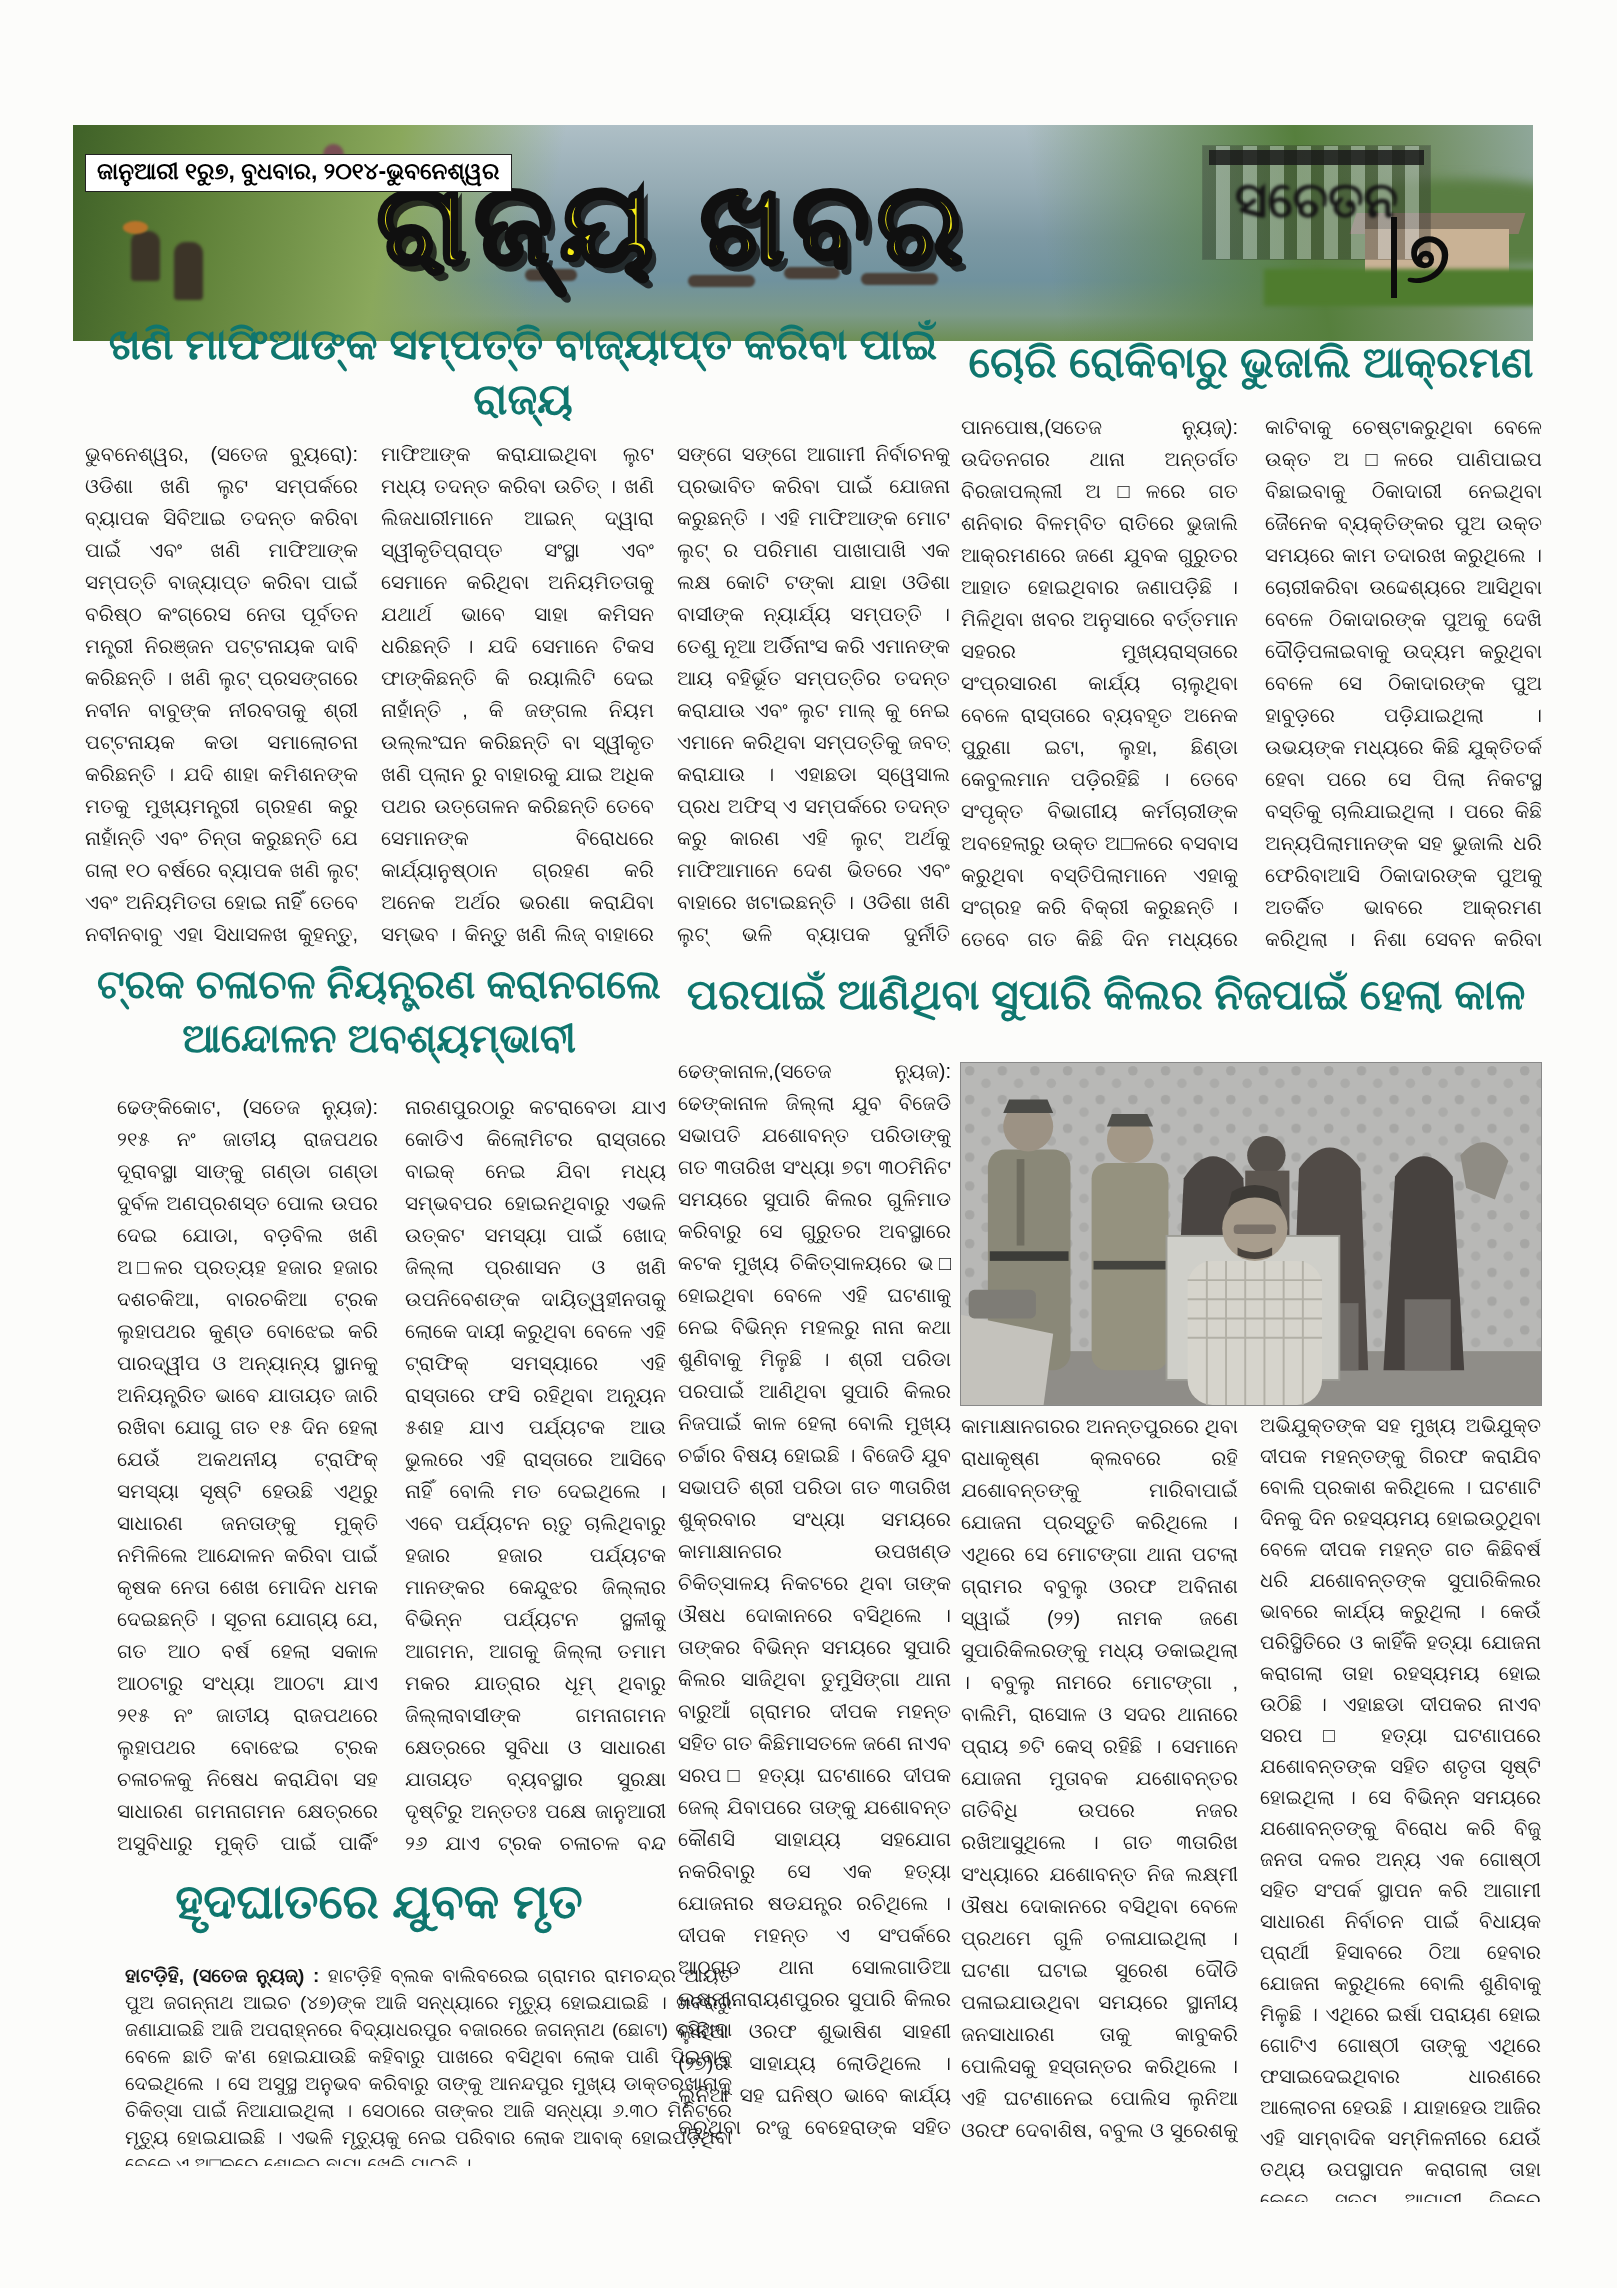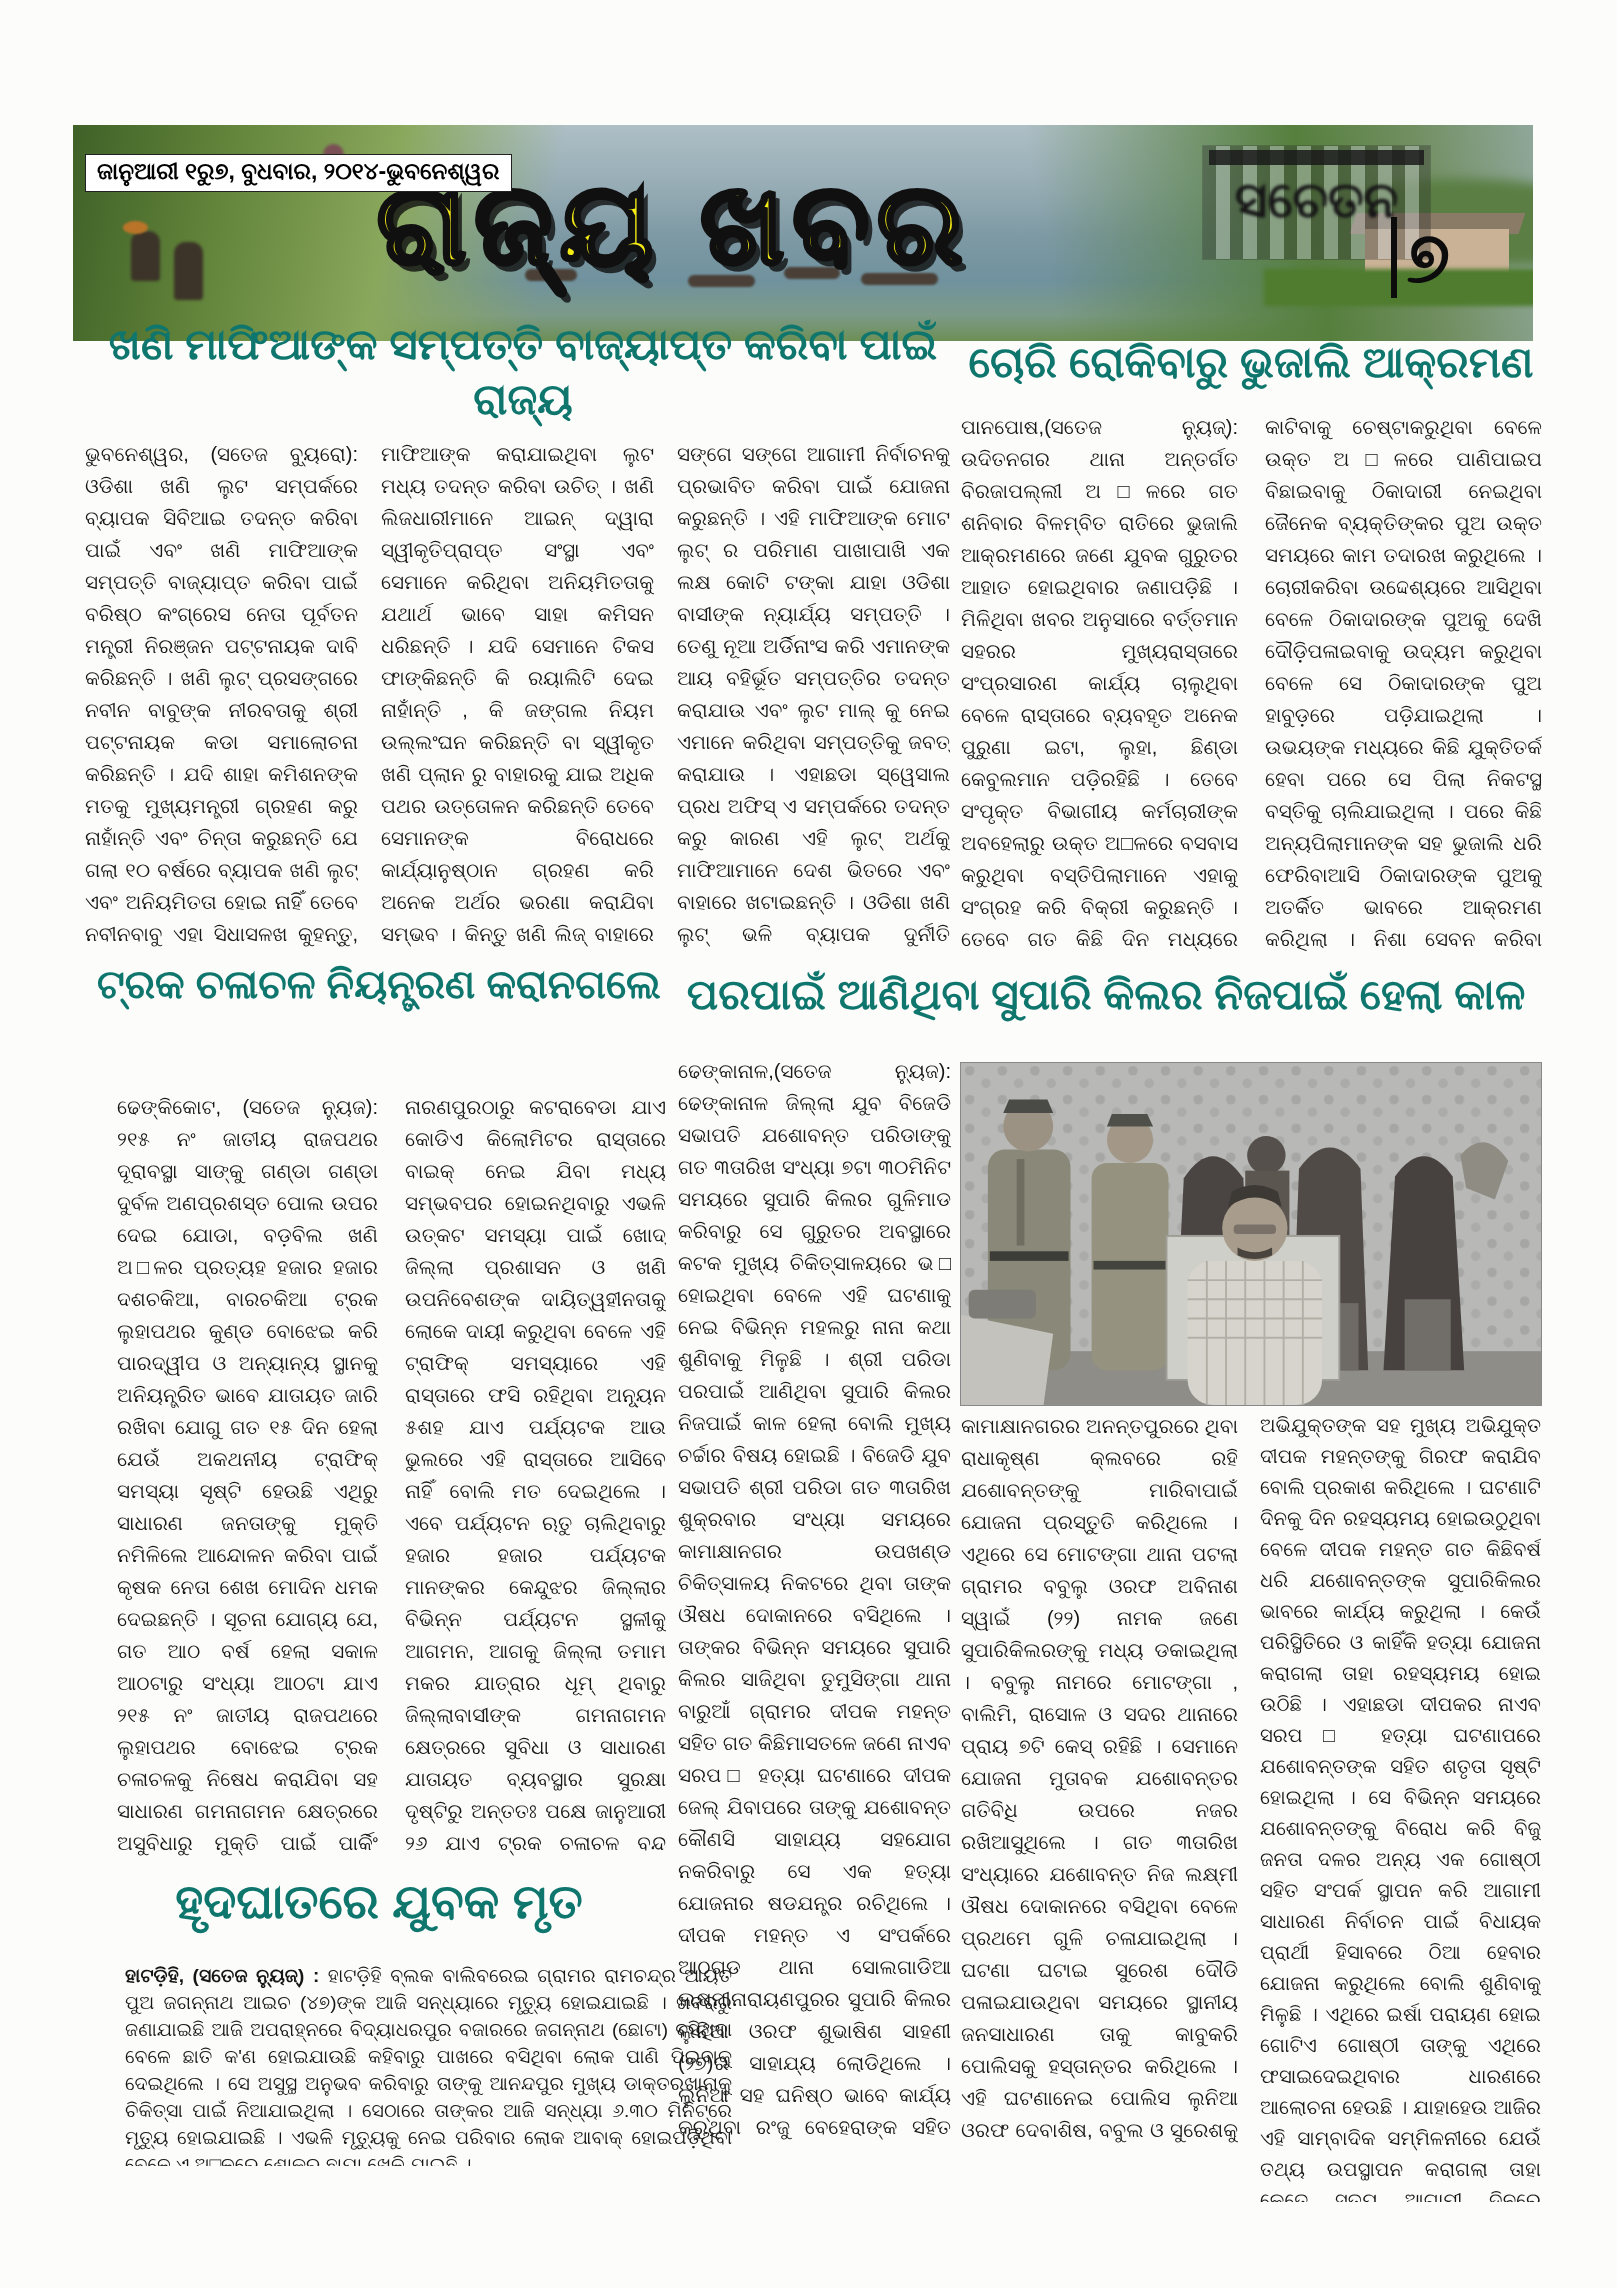--- a/index.html
+++ b/index.html
@@ -112,20 +112,21 @@
 </div>
 
 <div class="abs headline hl-bhujali">ଚୋରି ରୋକିବାରୁ ଭୁଜାଲି ଆକ୍ରମଣ</div>
 <div class="abs cols c-bhujali">
   <div class="col">ପାନପୋଷ,(ସତେଜ ନ୍ୟୁଜ୍): ଉଦିତନଗର ଥାନା ଅନ୍ତର୍ଗତ ବିରଜାପଲ୍ଲୀ ଅ□ଳରେ ଗତ ଶନିବାର ବିଳମ୍ବିତ ରାତିରେ ଭୁଜାଲି ଆକ୍ରମଣରେ ଜଣେ ଯୁବକ ଗୁରୁତର ଆହାତ ହୋଇଥିବାର ଜଣାପଡ଼ିଛି । ମିଳିଥିବା ଖବର ଅନୁସାରେ ବର୍ତ୍ତମାନ ସହରର ମୁଖ୍ୟରାସ୍ତାରେ ସଂପ୍ରସାରଣ କାର୍ଯ୍ୟ ଚାଲୁଥିବା ବେଳେ ରାସ୍ତାରେ ବ୍ୟବହୃତ ଅନେକ ପୁରୁଣା ଇଟା, ଲୁହା, ଛିଣ୍ଡା କେବୁଲମାନ ପଡ଼ିରହିଛି । ତେବେ ସଂପୃକ୍ତ ବିଭାଗୀୟ କର୍ମଚାରୀଙ୍କ ଅବହେଲାରୁ ଉକ୍ତ ଅ□ଳରେ ବସବାସ କରୁଥିବା ବସ୍ତିପିଲାମାନେ ଏହାକୁ ସଂଗ୍ରହ କରି ବିକ୍ରୀ କରୁଛନ୍ତି । ତେବେ ଗତ କିଛି ଦିନ ମଧ୍ୟରେ ଉଦିତନଗର ସ୍ଥିତ ଶନିମନ୍ଦିର ସମ୍ମୁଖରୁ ମାଟି ତଳେ ବିଛାଯାଇଥିବା ଭାରତ ସଂଚାର ନିଗମ ଲିଃର କେବୁଲତାର ସେଠାରେ ଖୋଲାହୋଇ ପଡ଼ିଥିଲା ।ତେବେ ଏହାକୁ କେହି ବିଭାଗୀୟ ଲୋକ ଗୁରୁତ୍ୱ ଦେଉନଥିବାରୁ ସ୍ଥାନୀୟ କିଛି ପିଲା ସଂଗ୍ରହ କରିବାକୁ ଚେଷ୍ଟାକରୁଥିଲେ କିନ୍ତୁ ଦିନରେ ଏହାକୁ କଟାକଟି କଲେ କେହି କିଛି</div>
   <div class="col">କାଟିବାକୁ ଚେଷ୍ଟାକରୁଥିବା ବେଳେ ଉକ୍ତ ଅ□ଳରେ ପାଣିପାଇପ ବିଛାଇବାକୁ ଠିକାଦାରୀ ନେଇଥିବା ଜୈନେକ ବ୍ୟକ୍ତିଙ୍କର ପୁଅ ଉକ୍ତ ସମୟରେ କାମ ତଦାରଖ କରୁଥିଲେ । ଚୋରୀକରିବା ଉଦ୍ଦେଶ୍ୟରେ ଆସିଥିବା ବେଳେ ଠିକାଦାରଙ୍କ ପୁଅକୁ ଦେଖି ଦୌଡ଼ିପଳାଇବାକୁ ଉଦ୍ୟମ କରୁଥିବା ବେଳେ ସେ ଠିକାଦାରଙ୍କ ପୁଅ ହାବୁଡ଼ରେ ପଡ଼ିଯାଇଥିଲା । ଉଭୟଙ୍କ ମଧ୍ୟରେ କିଛି ଯୁକ୍ତିତର୍କ ହେବା ପରେ ସେ ପିଲା ନିକଟସ୍ଥ ବସ୍ତିକୁ ଚାଲିଯାଇଥିଲା । ପରେ କିଛି ଅନ୍ୟପିଲାମାନଙ୍କ ସହ ଭୁଜାଲି ଧରି ଫେରିବାଆସି ଠିକାଦାରଙ୍କ ପୁଅକୁ ଅତର୍କିତ ଭାବରେ ଆକ୍ରମଣ କରିଥିଲା । ନିଶା ସେବନ କରିବା ନିମନ୍ତେ ଏହି ଅ□ଳରେ ଅନେକ ପଥଭ୍ରଷ୍ଟ ନାବାଳକମାନେ ବିଭିନ୍ନ ସମୟରେ ଅନେକ ଅପରାଧିକ କାର୍ଯ୍ୟମାନଙ୍କରେ ସାମିଲ ହେବା ସହ ସଂଧ୍ୟା ପରେ ନିଶାଗ୍ରସ୍ତ ଅବସ୍ଥାରେ ବୁଲାବୁଲି କରୁଥିବାର ଶୁଣିବାକୁ ମିଳୁଛି । ପୋଲିସ ପକ୍ଷରୁ ଏହି ଅ□ଳରେ ପେଟ୍ରୋଲିଂ ବ୍ୟବସ୍ଥା କଡ଼ାକଡ଼ି କରାଯିବାକୁ ସାଧାରଣରେ ଦାବି ହେଉଛି ।</div>
 </div>
 
 <div class="abs headline hl-truck">
   <div>ଟ୍ରକ ଚଳାଚଳ ନିୟନ୍ତ୍ରଣ କରାନଗଲେ</div>
+  <div>ଆନ୍ଦୋଳନ ଅବଶ୍ୟମ୍ଭାବୀ</div>
 </div>
 <div class="abs cols c-truck">
   <div class="col">ଢେଙ୍କିକୋଟ, (ସତେଜ ନ୍ୟୁଜ): ୨୧୫ ନଂ ଜାତୀୟ ରାଜପଥର ଦୂରାବସ୍ଥା ସାଙ୍କୁ ଗଣ୍ଡା ଗଣ୍ଡା ଦୁର୍ବଳ ଅଣପ୍ରଶସ୍ତ ପୋଲ ଉପର ଦେଇ ଯୋଡା, ବଡ଼ବିଲ ଖଣି ଅ□ଳର ପ୍ରତ୍ୟହ ହଜାର ହଜାର ଦଶଚକିଆ, ବାରଚକିଆ ଟ୍ରକ ଲୁହାପଥର କୁଣ୍ଡ ବୋଝେଇ କରି ପାରଦ୍ୱୀପ ଓ ଅନ୍ୟାନ୍ୟ ସ୍ଥାନକୁ ଅନିୟନ୍ତ୍ରିତ ଭାବେ ଯାତାୟତ ଜାରି ରଖିବା ଯୋଗୁ ଗତ ୧୫ ଦିନ ହେଲା ଯେଉଁ ଅକଥନୀୟ ଟ୍ରାଫିକ୍ ସମସ୍ୟା ସୃଷ୍ଟି ହେଉଛି ଏଥିରୁ ସାଧାରଣ ଜନତାଙ୍କୁ ମୁକ୍ତି ନମିଳିଲେ ଆନ୍ଦୋଳନ କରିବା ପାଇଁ କୃଷକ ନେତା ଶେଖ ମୋଦିନ ଧମକ ଦେଇଛନ୍ତି । ସୂଚନା ଯୋଗ୍ୟ ଯେ, ଗତ ଆଠ ବର୍ଷ ହେଲା ସକାଳ ଆଠଟାରୁ ସଂଧ୍ୟା ଆଠଟା ଯାଏ ୨୧୫ ନଂ ଜାତୀୟ ରାଜପଥରେ ଲୁହାପଥର ବୋଝେଇ ଟ୍ରକ ଚଳାଚଳକୁ ନିଷେଧ କରାଯିବା ସହ ସାଧାରଣ ଗମନାଗମନ କ୍ଷେତ୍ରରେ ଅସୁବିଧାରୁ ମୁକ୍ତି ପାଇଁ ପାର୍କିଂ ଏରିୟା ନିର୍ମାଣ କରାଯିବାକୁ ଘୋଷଣା କରାଯାଇଥିଲେ ମଧ୍ୟ ଜିଲ୍ଲା ପ୍ରଶାସନ ଏବଂ ଜିଲ୍ଲା ଟ୍ରକ ମାଲିକ ସଂଘର ସାଧାରଣ ଜନତାଙ୍କ ପ୍ରତି ହେୟ ମନୋଭାବ ଯୋଗୁ ପାର୍କିଂ ଏରିଆ ମଧ୍ୟ ନିର୍ମାଣ ହୋଇପାରିନାହିଁ । ଫଳରେ ରାଜପଥରେ ପ୍ରତିଦିନ ମାଇଲ ମାଇଲ ଧରି ଟ୍ରକ ଧାଡ଼ି ଲାଗି ରହୁଛି ଏବଂ ସାଧାରଣ ଯାତ୍ରୀବାହୀ ଗାଡ଼ି ଘଣ୍ଟା ଘଣ୍ଟା ଧରି ଅଟକି ରହୁଛି ।</div>
   <div class="col">ନାରଣପୁରଠାରୁ କଟରାବେଡା ଯାଏ କୋଡିଏ କିଲୋମିଟର ରାସ୍ତାରେ ବାଇକ୍ ନେଇ ଯିବା ମଧ୍ୟ ସମ୍ଭବପର ହୋଇନଥିବାରୁ ଏଭଳି ଉତ୍କଟ ସମସ୍ୟା ପାଇଁ ଖୋଦ୍ ଜିଲ୍ଲା ପ୍ରଶାସନ ଓ ଖଣି ଉପନିବେଶଙ୍କ ଦାୟିତ୍ୱହୀନତାକୁ ଲୋକେ ଦାୟୀ କରୁଥିବା ବେଳେ ଏହି ଟ୍ରାଫିକ୍ ସମସ୍ୟାରେ ଏହି ରାସ୍ତାରେ ଫସି ରହିଥିବା ଅନ୍ୟୂନ ୫ଶହ ଯାଏ ପର୍ଯ୍ୟଟକ ଆଉ ଭୁଲରେ ଏହି ରାସ୍ତାରେ ଆସିବେ ନାହିଁ ବୋଲି ମତ ଦେଇଥିଲେ । ଏବେ ପର୍ଯ୍ୟଟନ ଋତୁ ଚାଲିଥିବାରୁ ହଜାର ହଜାର ପର୍ଯ୍ୟଟକ ମାନଙ୍କର କେନ୍ଦୁଝର ଜିଲ୍ଲାର ବିଭିନ୍ନ ପର୍ଯ୍ୟଟନ ସ୍ଥଳୀକୁ ଆଗମନ, ଆଗକୁ ଜିଲ୍ଲା ତମାମ ମକର ଯାତ୍ରାର ଧୂମ୍ ଥିବାରୁ ଜିଲ୍ଲାବାସୀଙ୍କ ଗମନାଗମନ କ୍ଷେତ୍ରରେ ସୁବିଧା ଓ ସାଧାରଣ ଯାତାୟତ ବ୍ୟବସ୍ଥାର ସୁରକ୍ଷା ଦୃଷ୍ଟିରୁ ଅନ୍ତତଃ ପକ୍ଷେ ଜାନୁଆରୀ ୨୬ ଯାଏ ଟ୍ରକ ଚଳାଚଳ ବନ୍ଦ କରାଯିବାକୁ ସାଧାରଣରେ ଦାବୀ ହେଉଛି । ଟ୍ରାଫିକ୍ ସମସ୍ୟା ଯୋଗୁ ଜିଲ୍ଲାକୁ ଠିକ୍ ସମୟରେ ଖବରକାଗଜ ଗାଡି, ଡାକଗାଡି, କ୍ଷୀର ଗାଡି ପହ□ିପାରୁନଥିବା ବେଳେ ଆମ୍ବୁଲାନ୍ସରେ ରୋଗୀ ମଧ୍ୟ ଯିବା ସମ୍ଭବ ହୋଇପାରୁନାହିଁ । ଏହି ସମସ୍ୟାର ତୁରନ୍ତ ସମାଧାନ ନହେଲେ ଜିଲ୍ଲାବ୍ୟାପୀ ଆନ୍ଦୋଳନ କରାଯିବ ବୋଲି କୃଷକ ନେତା ଶେଖ ମୋଦିନ ଗଣମାଧ୍ୟମକୁ ସୂଚନା ଦେଇଛନ୍ତି ।</div>
 </div>
 
 <div class="abs headline hl-supari">ପରପାଇଁ ଆଣିଥିବା ସୁପାରି କିଲର ନିଜପାଇଁ ହେଲା କାଳ</div>
 <div class="abs col-single c-supari-left">ଢେଙ୍କାନାଳ,(ସତେଜ ନ୍ୟୁଜ): ଢେଙ୍କାନାଳ ଜିଲ୍ଲା ଯୁବ ବିଜେଡି ସଭାପତି ଯଶୋବନ୍ତ ପରିଡାଙ୍କୁ ଗତ ୩ତାରିଖ ସଂଧ୍ୟା ୭ଟା ୩୦ମିନିଟ ସମୟରେ ସୁପାରି କିଲର ଗୁଳିମାଡ କରିବାରୁ ସେ ଗୁରୁତର ଅବସ୍ଥାରେ କଟକ ମୁଖ୍ୟ ଚିକିତ୍ସାଳୟରେ ଭ□ ହୋଇଥିବା ବେଳେ ଏହି ଘଟଣାକୁ ନେଇ ବିଭିନ୍ନ ମହଲରୁ ନାନା କଥା ଶୁଣିବାକୁ ମିଳୁଛି । ଶ୍ରୀ ପରିଡା ପରପାଇଁ ଆଣିଥିବା ସୁପାରି କିଲର ନିଜପାଇଁ କାଳ ହେଲା ବୋଲି ମୁଖ୍ୟ ଚର୍ଚ୍ଚାର ବିଷୟ ହୋଇଛି । ବିଜେଡି ଯୁବ ସଭାପତି ଶ୍ରୀ ପରିଡା ଗତ ୩ତାରିଖ ଶୁକ୍ରବାର ସଂଧ୍ୟା ସମୟରେ କାମାକ୍ଷାନଗର ଉପଖଣ୍ଡ ଚିକିତ୍ସାଳୟ ନିକଟରେ ଥିବା ତାଙ୍କ ଔଷଧ ଦୋକାନରେ ବସିଥିଲେ । ତାଙ୍କର ବିଭିନ୍ନ ସମୟରେ ସୁପାରି କିଲର ସାଜିଥିବା ତୁମୁସିଙ୍ଗା ଥାନା ବାରୁଆଁ ଗ୍ରାମର ଦୀପକ ମହନ୍ତ ସହିତ ଗତ କିଛିମାସତଳେ ଜଣେ ନାଏବ ସରପ□ ହତ୍ୟା ଘଟଣାରେ ଦୀପକ ଜେଲ୍ ଯିବାପରେ ତାଙ୍କୁ ଯଶୋବନ୍ତ କୌଣସି ସାହାଯ୍ୟ ସହଯୋଗ ନକରିବାରୁ ସେ ଏକ ହତ୍ୟା ଯୋଜନାର ଷଡଯନ୍ତ୍ର ରଚିଥିଲେ । ଦୀପକ ମହନ୍ତ ଏ ସଂପର୍କରେ ଆଠଗଡ ଥାନା ସୋଲଗାଡିଆ ଲକ୍ଷ୍ମୀନାରାୟଣପୁରର ସୁପାରି କିଲର ଲୁନିଆ ଓରଫ ଶୁଭାଷିଶ ସାହଣୀ (୨୭)ର ସାହାଯ୍ୟ ଲୋଡିଥିଲେ । ଲୁନିଆ ସହ ଘନିଷ୍ଠ ଭାବେ କାର୍ଯ୍ୟ କରୁଥିବା ରଂଜୁ ବେହେରାଙ୍କ ସହିତ ସଂପର୍କ ସ୍ଥାପନ କରି ଯଶୋବନ୍ତଙ୍କ ବିଷୟରେ ସମସ୍ତ ତଥ୍ୟ ଅବଗତ ହୋଇଥିଲେ । ପରେ ଆଠଗଡ ଥାନା ବଡଭୂଇଁ ଗ୍ରାମର ସୁପାରିକିଲର ସୁରେଶ ପଣ୍ଡା(୩୦)ଙ୍କୁ କାମାକ୍ଷାନଗର ଡକାଇ ଏକ ଯୋଜନା ପ୍ରସ୍ତୁତ କରାଯାଇଥିଲା । ଏହି ହତ୍ୟା ଷଡଯନ୍ତ୍ର ପାଇଁ ୧୦ଲକ୍ଷ ଟଙ୍କା ଦେବାର ପ୍ରତିଶ୍ରୁତି ଦେଇ ପ୍ରାରମ୍ଭିକ ଭାବରେ ୫ଲକ୍ଷଟଙ୍କା ଦେଇଥିଲେ । ପ୍ରକାଶ ଆଉକି, ସୁରେଶ ଗତ ୨୦୦୩ ମସିହାରେ ଛତ୍ରପୁର ଆରଟିଓ ଅଫିସର କର୍ମଚାରୀମାନେ ବ୍ୟାଙ୍କରୁ ୧୩ଲକ୍ଷ ୮୫ହଜାର ଟଙ୍କା ନେଇଯାଉଥିବା ସମୟରେ ଏହି ଲୁଟ ଘଟଣାରେ ସଂପୃକ୍ତ ହୋଇ ଛତ୍ରପୁର ଜେଲରେ ୨ବର୍ଷ କଟାଇ ୨୦୦୫ରେ ମୁକୁଳିଥିଲା । ସେହିପରି ଆଠଗଡ ଥାନାରେ ଗତ ୨୦୧୩ ମସିହା ଅକ୍ଟୋବର ୨୮ତାରିଖ ଦିନ ବୋମା ବିସ୍ଫୋରଣ ଘଟଣାରେ ସୁରେଶ ସଂପୃକ୍ତ ଥିଲା । ଲୁନିଆ ଗତ ୨୮ତାରିଖ ଠାରୁ</div>
 
 <div class="abs photo">

